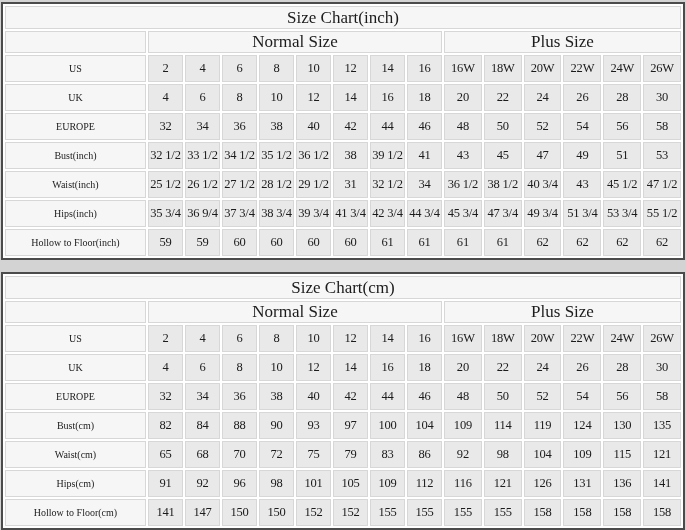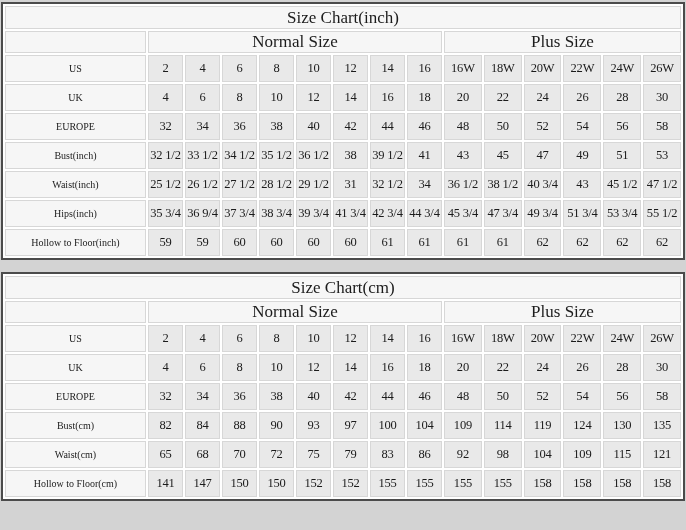--- a/index.html
+++ b/index.html
@@ -294,20 +294,37 @@
           <td class="data-cell">83</td>
           <td class="data-cell">86</td>
           <td class="data-cell">92</td>
           <td class="data-cell">98</td>
           <td class="data-cell">104</td>
           <td class="data-cell">109</td>
           <td class="data-cell">115</td>
           <td class="data-cell">121</td>
         </tr>
         <tr>
+          <td class="label-cell">Hips(cm)</td>
+          <td class="data-cell">91</td>
+          <td class="data-cell">92</td>
+          <td class="data-cell">96</td>
+          <td class="data-cell">98</td>
+          <td class="data-cell">101</td>
+          <td class="data-cell">105</td>
+          <td class="data-cell">109</td>
+          <td class="data-cell">112</td>
+          <td class="data-cell">116</td>
+          <td class="data-cell">121</td>
+          <td class="data-cell">126</td>
+          <td class="data-cell">131</td>
+          <td class="data-cell">136</td>
+          <td class="data-cell">141</td>
+        </tr>
+        <tr>
           <td class="label-cell">Hollow to Floor(cm)</td>
           <td class="data-cell">141</td>
           <td class="data-cell">147</td>
           <td class="data-cell">150</td>
           <td class="data-cell">150</td>
           <td class="data-cell">152</td>
           <td class="data-cell">152</td>
           <td class="data-cell">155</td>
           <td class="data-cell">155</td>
           <td class="data-cell">155</td>

